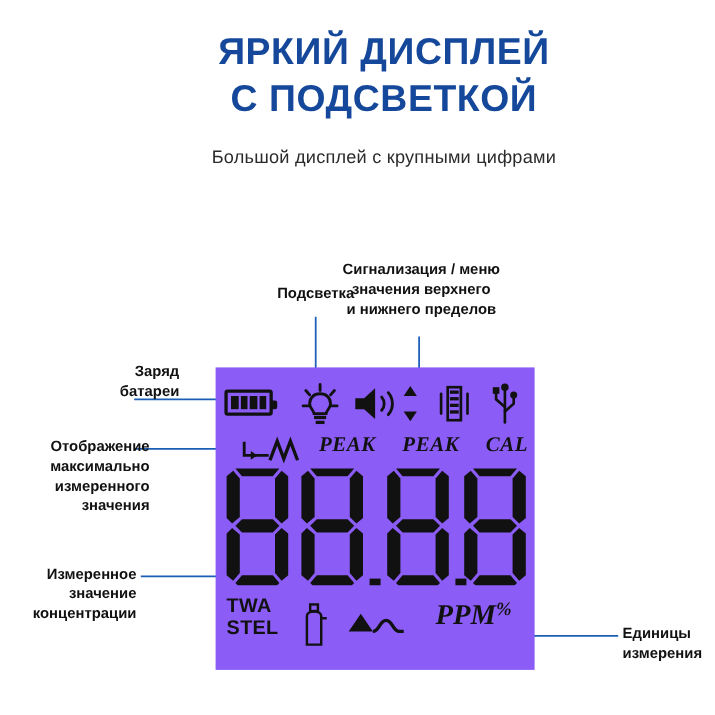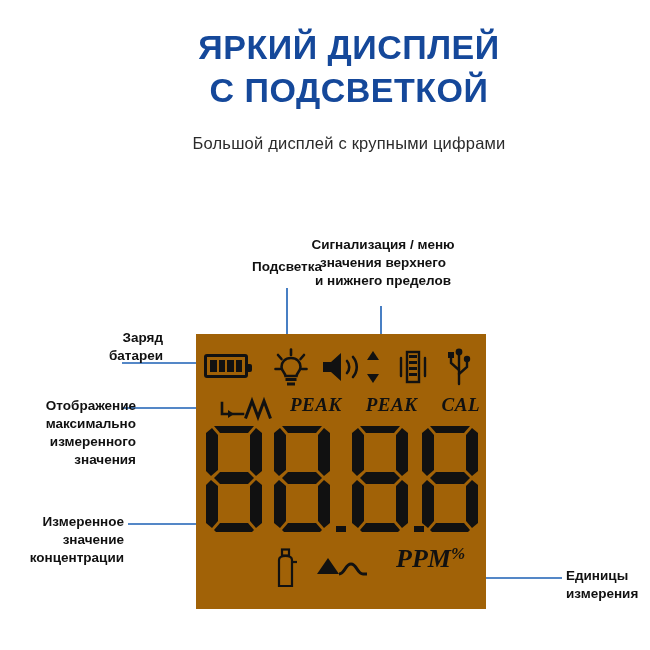--- a/index.html
+++ b/index.html
@@ -48,21 +48,21 @@
     height: 650px;
   }
 
   
   .lcd {
     position: absolute;
     left: 196px;
     top: 334px;
     width: 290px;
     height: 275px;
-    background: #a16207;
+    background: #8b5cf6;
   }
 
   
   .icon-row {
     position: absolute;
     left: 4px;
     top: 12px;
     width: 282px;
     height: 42px;
   }
@@ -435,20 +435,24 @@
             <polygon points="8,52 14,46 42,46 48,52 42,58 14,58"></polygon>
             <polygon points="5,54 12,60 12,95 6,102 0,97 0,59"></polygon>
             <polygon points="50,54 56,59 56,97 50,102 44,95 44,60"></polygon>
             <polygon points="8,104 14,97 42,97 48,104 42,110 14,110"></polygon>
           </g>
         </g>
       </svg>
     </div>
 
     <div class="bottom">
+      <div class="twa-stel">
+        <div>TWA</div>
+        <div>STEL</div>
+      </div>
 
       <svg class="gasbottle" viewBox="0 0 22 40">
         <g stroke="#111" stroke-width="2.2" fill="none">
           <rect x="6" y="1.5" width="7" height="6"></rect>
           <path d="M3 12 C3 9 6 8 9.5 8 C13 8 16 9 16 12 L16 38 L3 38 Z"></path>
           <line x1="16" y1="14" x2="21" y2="14"></line>
         </g>
       </svg>
 
       <svg class="wave" viewBox="0 0 56 28">

